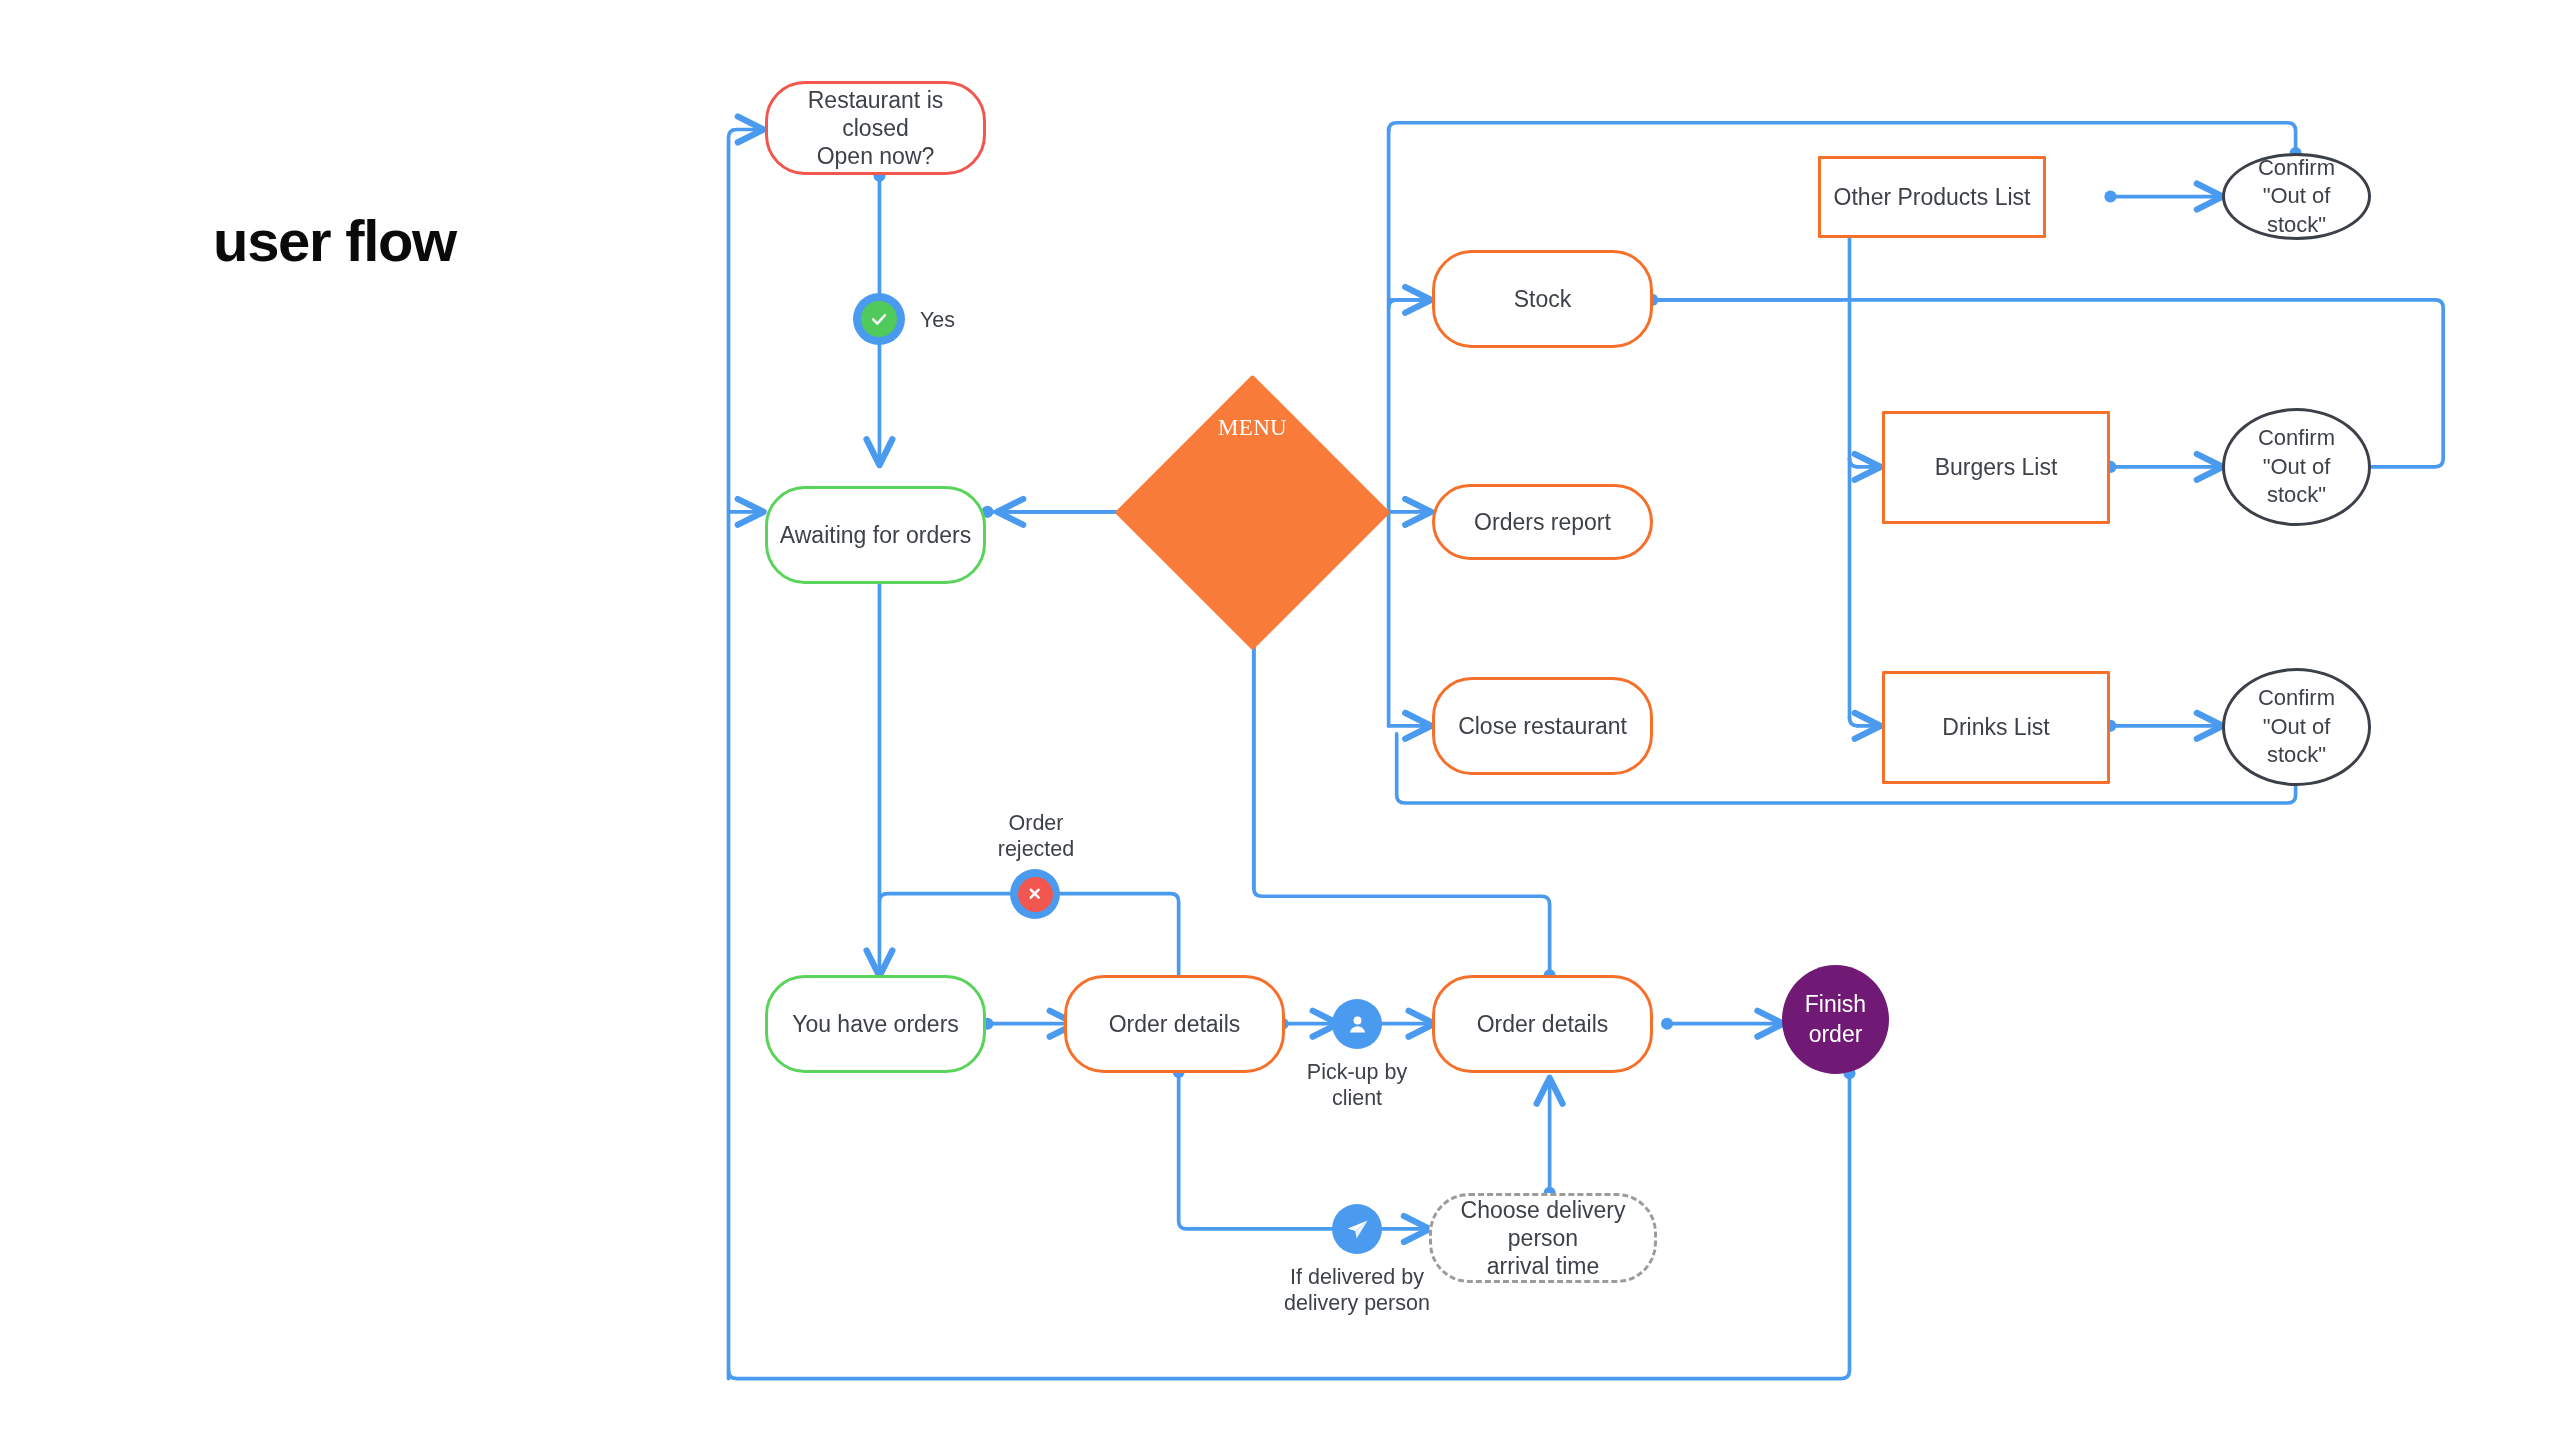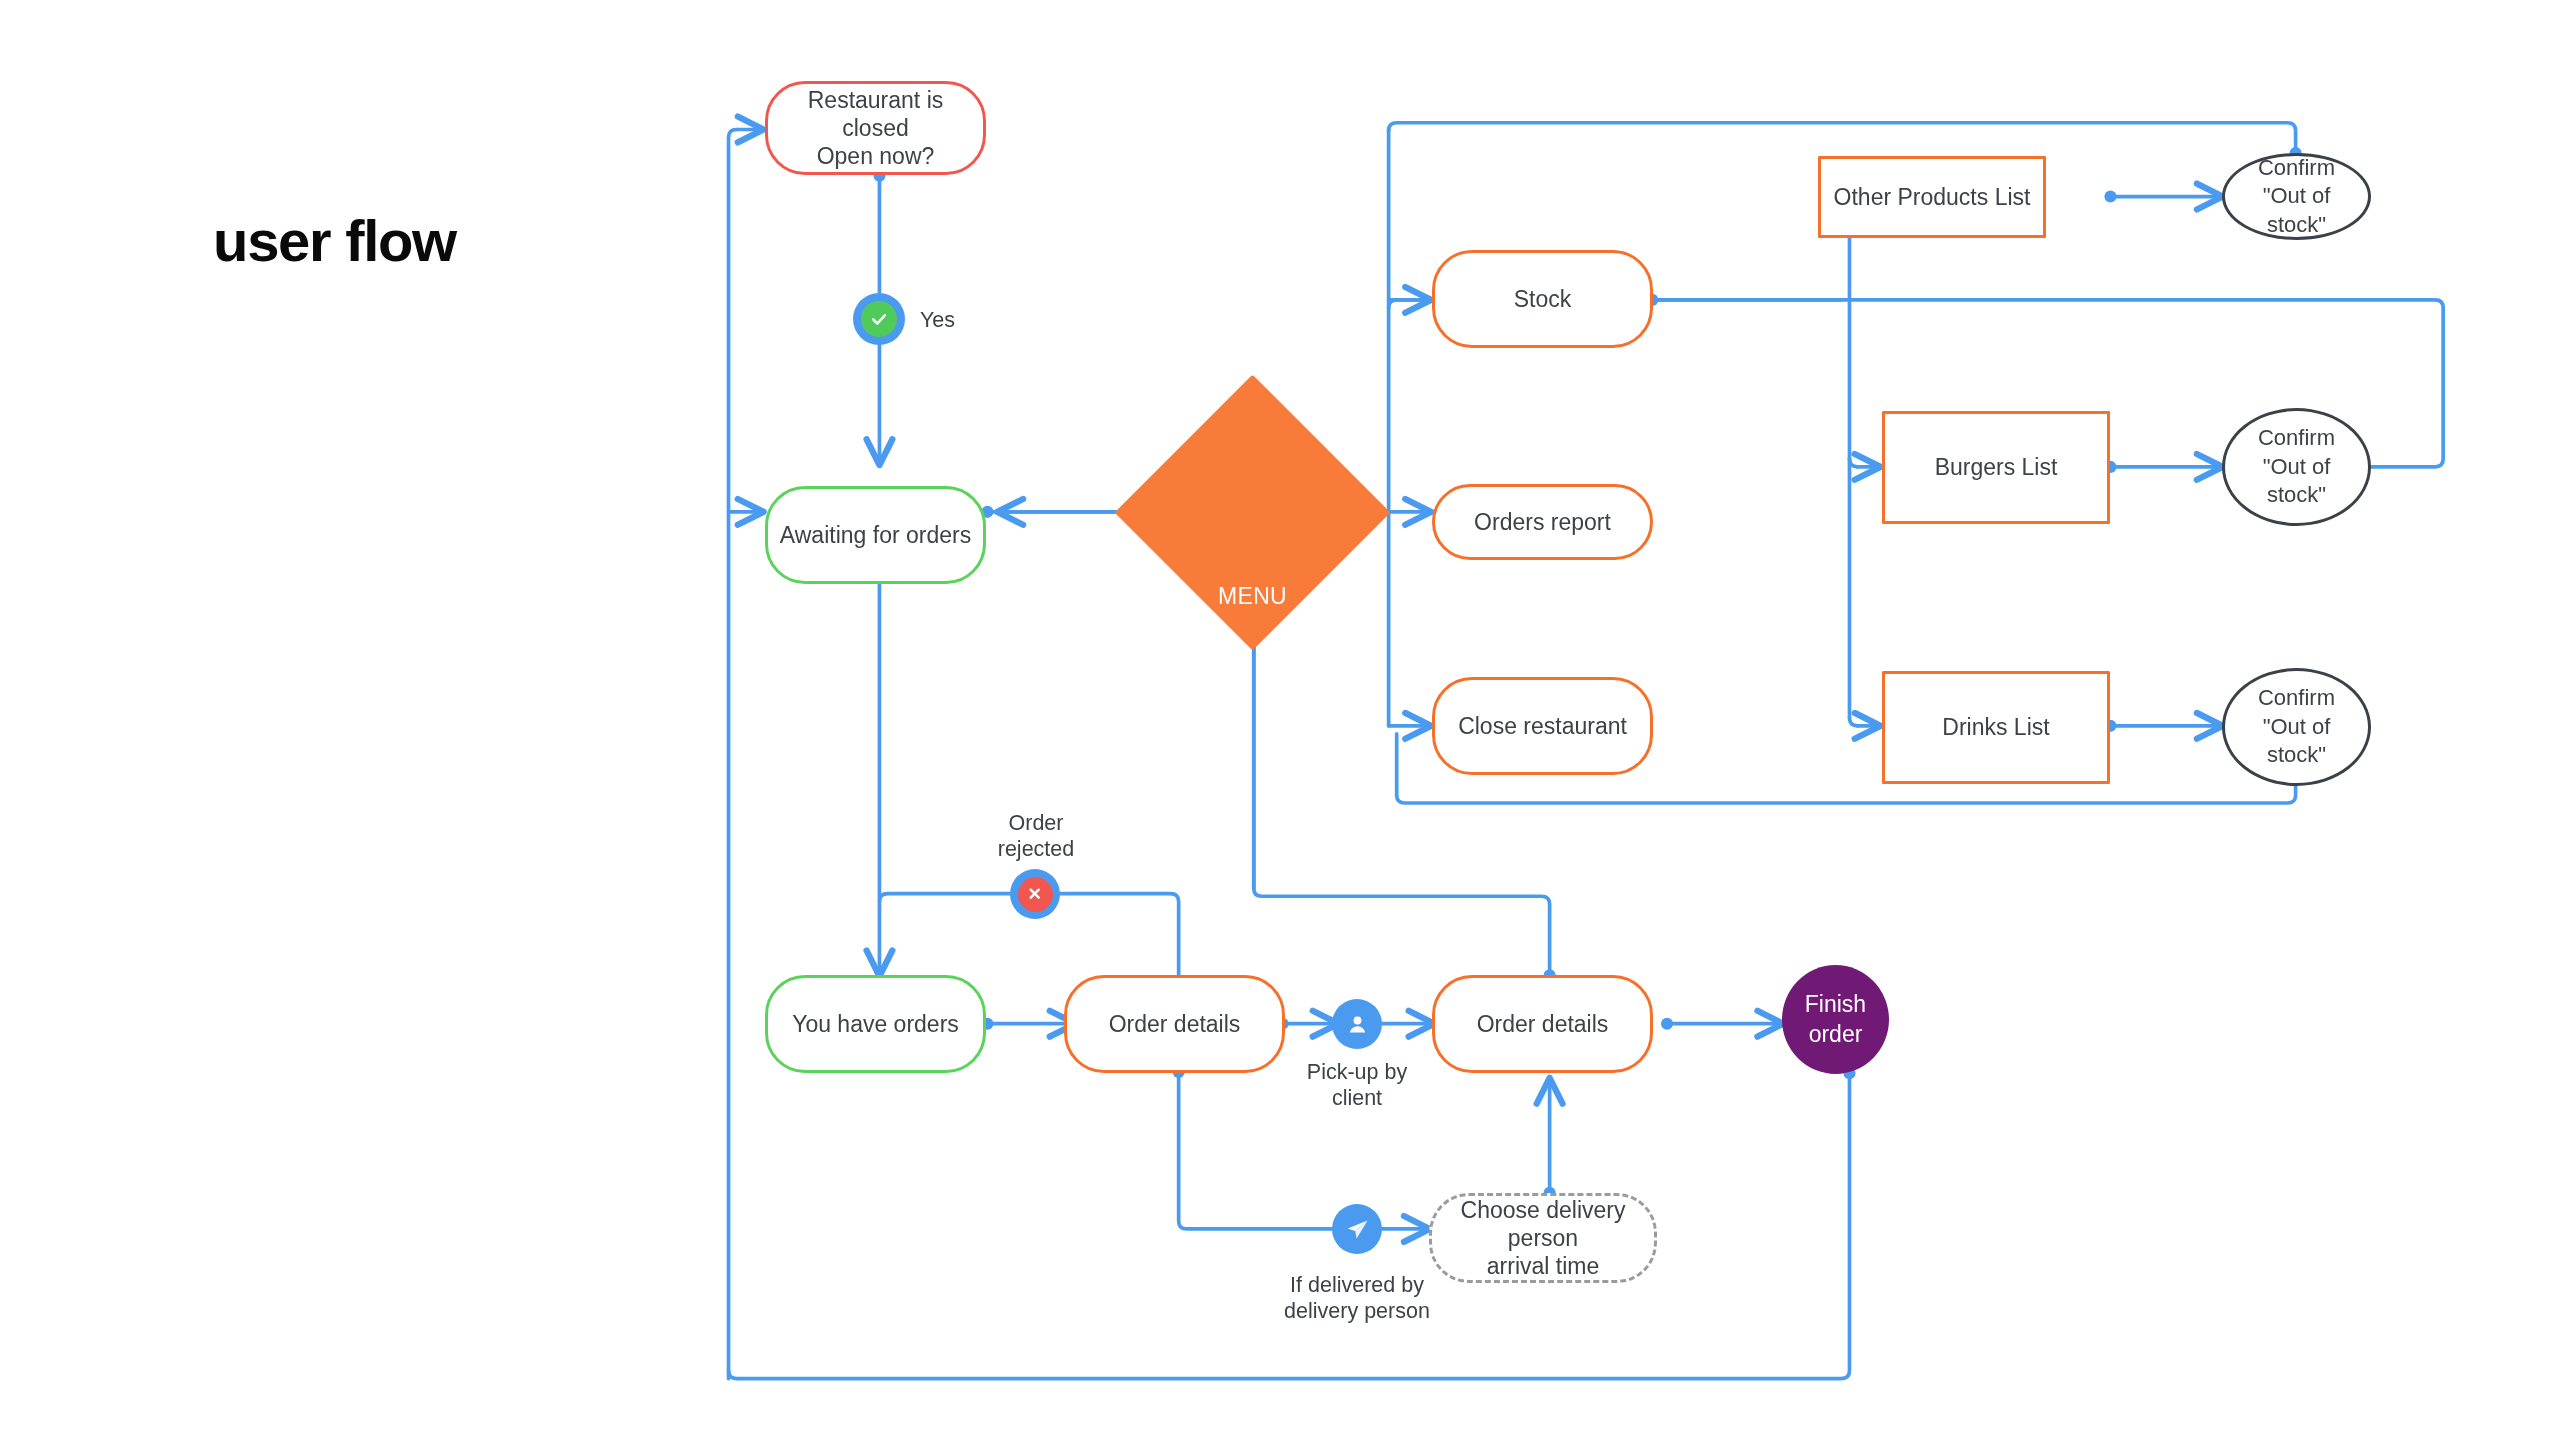--- a/index.html
+++ b/index.html
@@ -34,21 +34,21 @@
     border:3.4px solid #3c4149;border-radius:50%;
     font-size:22px;line-height:1.3;
   }
   .solid-dark{
     background:#701a75;border:none;border-radius:50%;
     color:#ffffff;font-size:23px;line-height:1.3;
   }
 
   .diamond{
     position:absolute;
-    display:flex;align-items:flex-end;justify-content:center;
+    display:flex;align-items:flex-start;justify-content:center;font-family:Liberation Serif, serif;
   }
   .diamond .dshape{
     position:absolute;left:0;top:0;width:100%;height:100%;
     background:#f97b3a;transform:rotate(45deg);border-radius:2.7px;
   }
   .diamond span{
     position:relative;z-index:2;color:#ffffff;font-size:23px;letter-spacing:0.3px;
   }
 
   .badge{
@@ -290,18 +290,18 @@
 client</div>
 
   <div class="badge badge-ring" style="left:1332px;top:1204px;width:50px;height:50px;">
     <span style="display:flex;">
       <svg width="27" height="27" viewBox="0 0 24 24" aria-hidden="true">
         <path d="M21 4 L3.4 11.2 L10 13.4 L21 4 Z" fill="#ffffff"></path>
         <path d="M21 4 L10 13.4 L11.2 20 L14.2 15.2 L21 4 Z" fill="#eaf3fd"></path>
       </svg>
     </span>
   </div>
-  <div class="edge-label" style="left:1270px;top:1264px;width:174px;margin-top:8px;">If delivered by
+  <div class="edge-label" style="left:1270px;top:1264px;width:174px;">If delivered by
 delivery person</div>
 
 
 </div>
 
 
 </body></html>

